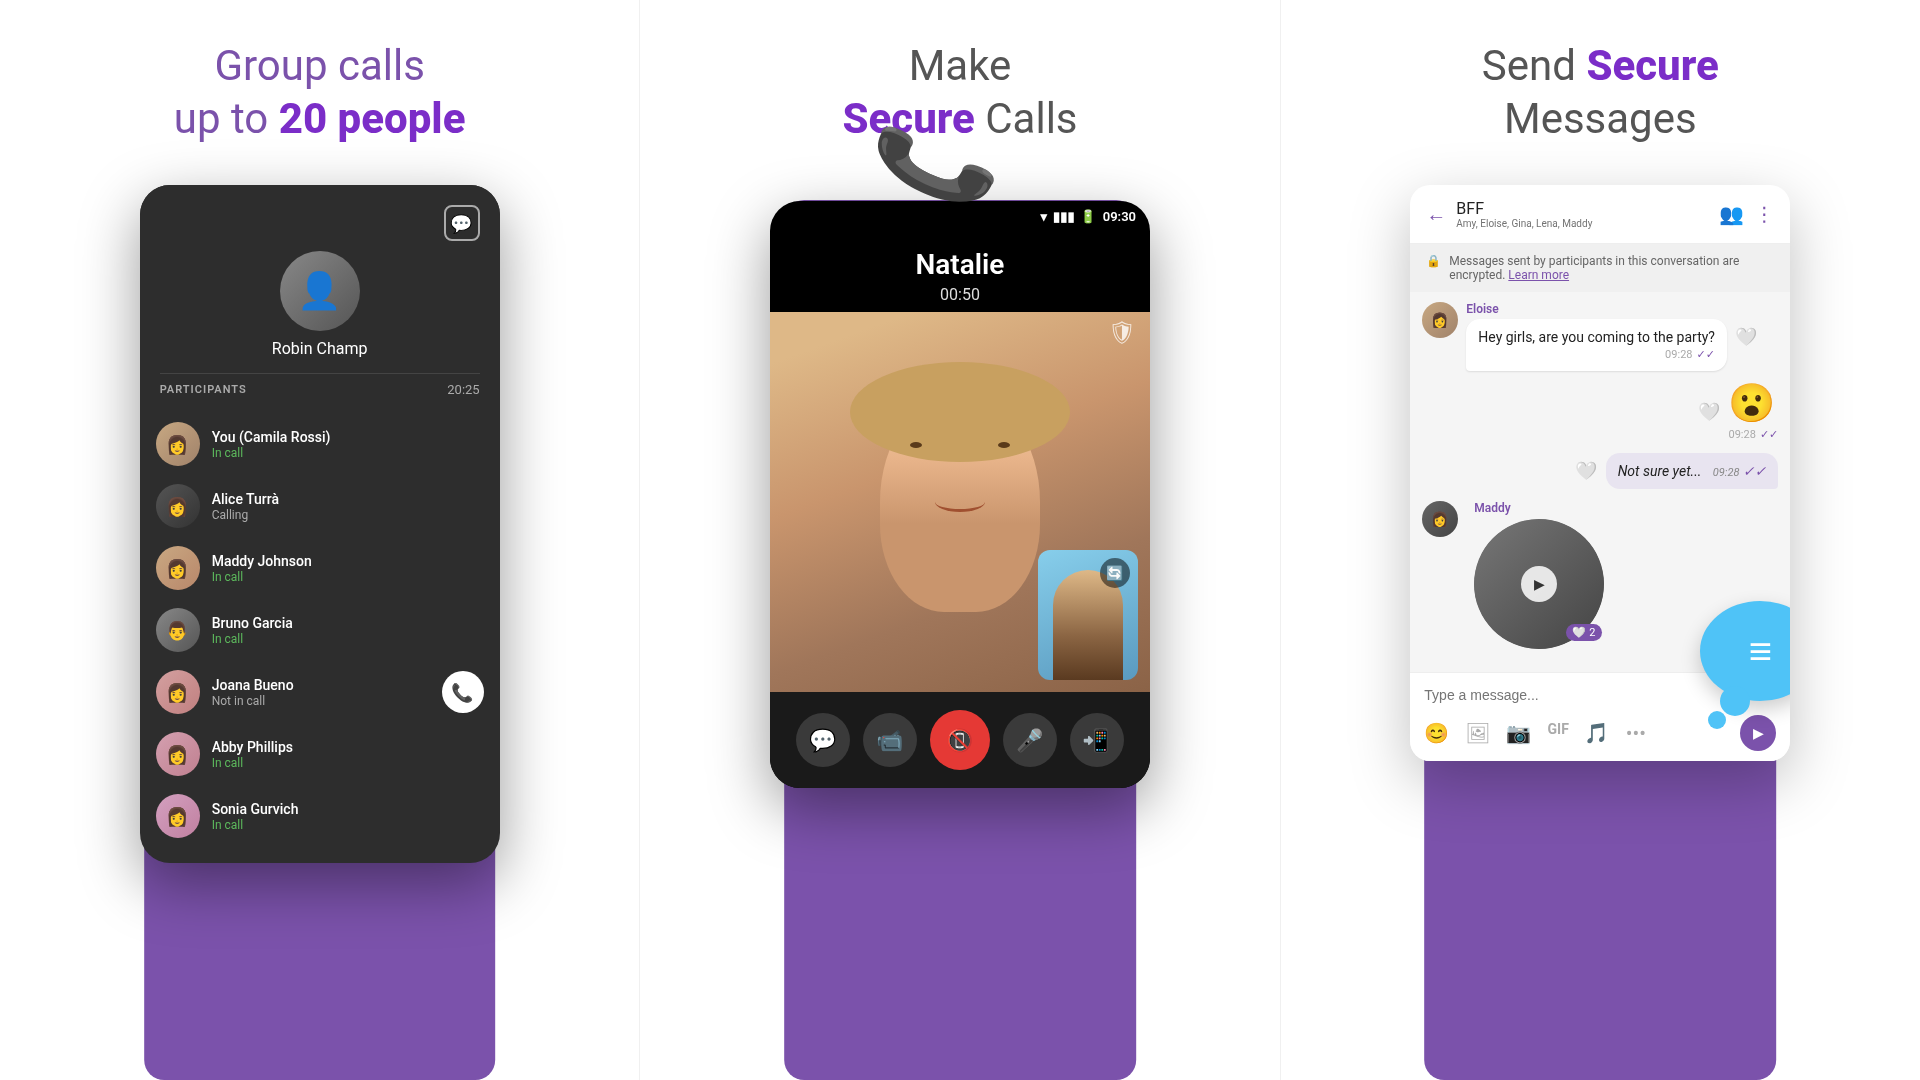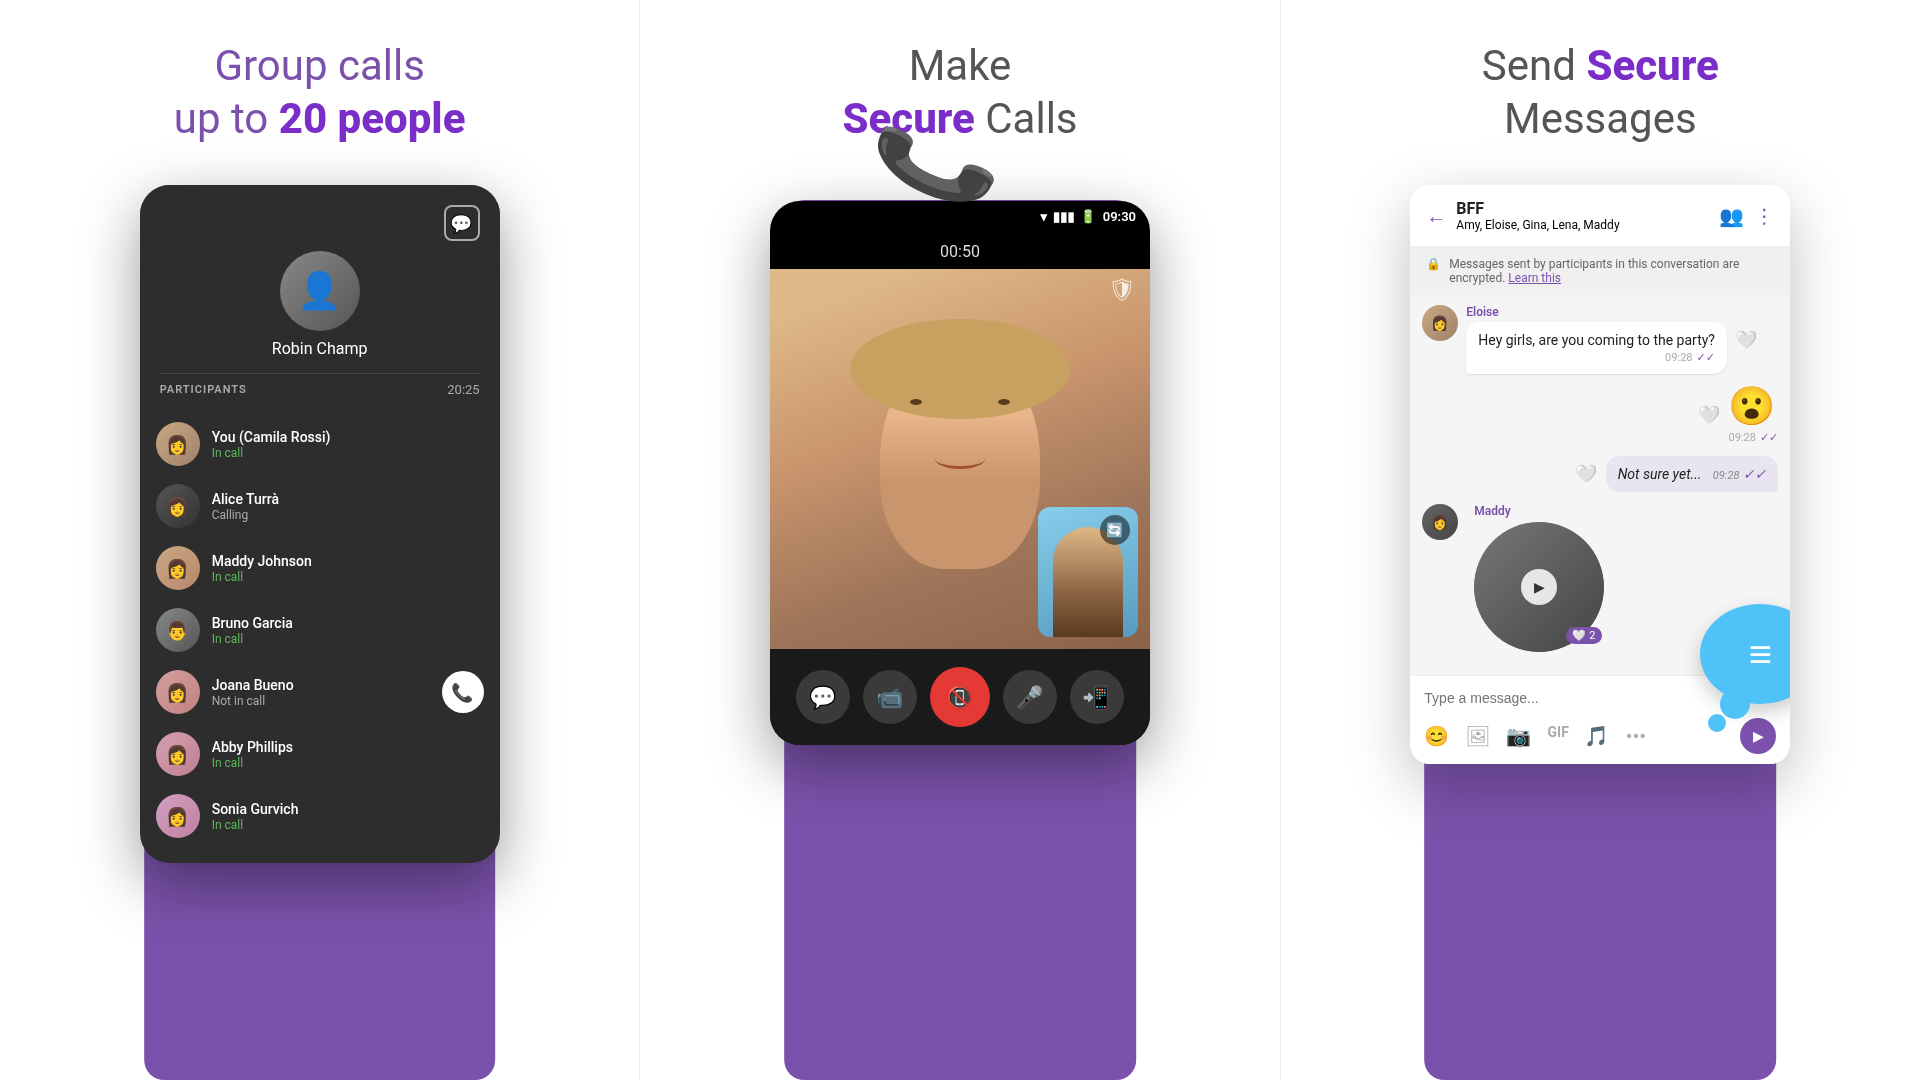--- a/index.html
+++ b/index.html
@@ -282,27 +282,27 @@
       font-size: 20px;
       margin-right: 10px;
     }
 
     .msg-group-info {
       flex: 1;
     }
 
     .msg-group-name {
       font-size: 16px;
-      font-weight: 700;
+      font-weight: 400;
       color: #222;
     }
 
     .msg-group-members {
-      font-size: 12px;
-      color: #000000;
+      font-size: 10px;
+      color: #737373;
     }
 
     .msg-header-icons {
       display: flex;
       gap: 10px;
       align-items: center;
     }
 
     .msg-header-icon {
       font-size: 20px;
@@ -663,20 +663,21 @@
 
     <div class="status-bar-2">
       <span>▾</span>
       <span>▮▮▮</span>
       <span>🔋</span>
       <span>09:30</span>
     </div>
 
     <div style="position: relative; background: linear-gradient(180deg, rgba(0,0,0,0.4) 0%, transparent 40%);">
       <div style="text-align: center; padding: 6px 0 8px;">
+        <div class="call-contact-name">Natalie</div>
         <div class="call-duration">00:50</div>
       </div>
 
       <div style="width: 100%; height: 380px; background: linear-gradient(170deg, #c4a07a 0%, #8c6b50 40%, #d4b09a 80%, #e8d5c0 100%); position: relative; display: flex; align-items: center; justify-content: center; overflow: hidden;">
 
         <div style="width: 100%; height: 100%; background: linear-gradient(160deg, #deb887 10%, #c9956d 40%, #a0765a 70%, #8b6347 100%); display: flex; align-items: center; justify-content: center;">
           <div style="width: 160px; height: 220px; background: linear-gradient(180deg, #f5cba7 0%, #e8b48a 30%, #c9956d 60%); border-radius: 50% 50% 40% 40%; position: relative;">
 
             <div style="position: absolute; top: -30px; left: -30px; right: -30px; height: 100px; background: #c8a060; border-radius: 50%; z-index: 0;"></div>
 
@@ -725,21 +726,21 @@
       <div class="msg-header-icons">
         <span class="msg-header-icon">👥</span>
         <span class="msg-header-icon">⋮</span>
       </div>
     </div>
 
     <div class="encryption-notice">
       <span>🔒</span>
       <span>
         <span>Messages sent by participants in this conversation are encrypted.</span>
-        <a href="#">Learn this</a>
+        <a href="#">Learn more</a>
       </span>
     </div>
 
     <div class="messages-area">
 
       <div class="msg-row">
         <div class="msg-avatar av-eloise">👩</div>
         <div class="msg-bubble-wrap">
           <div class="msg-sender-name">Eloise</div>
           <div class="msg-bubble">

